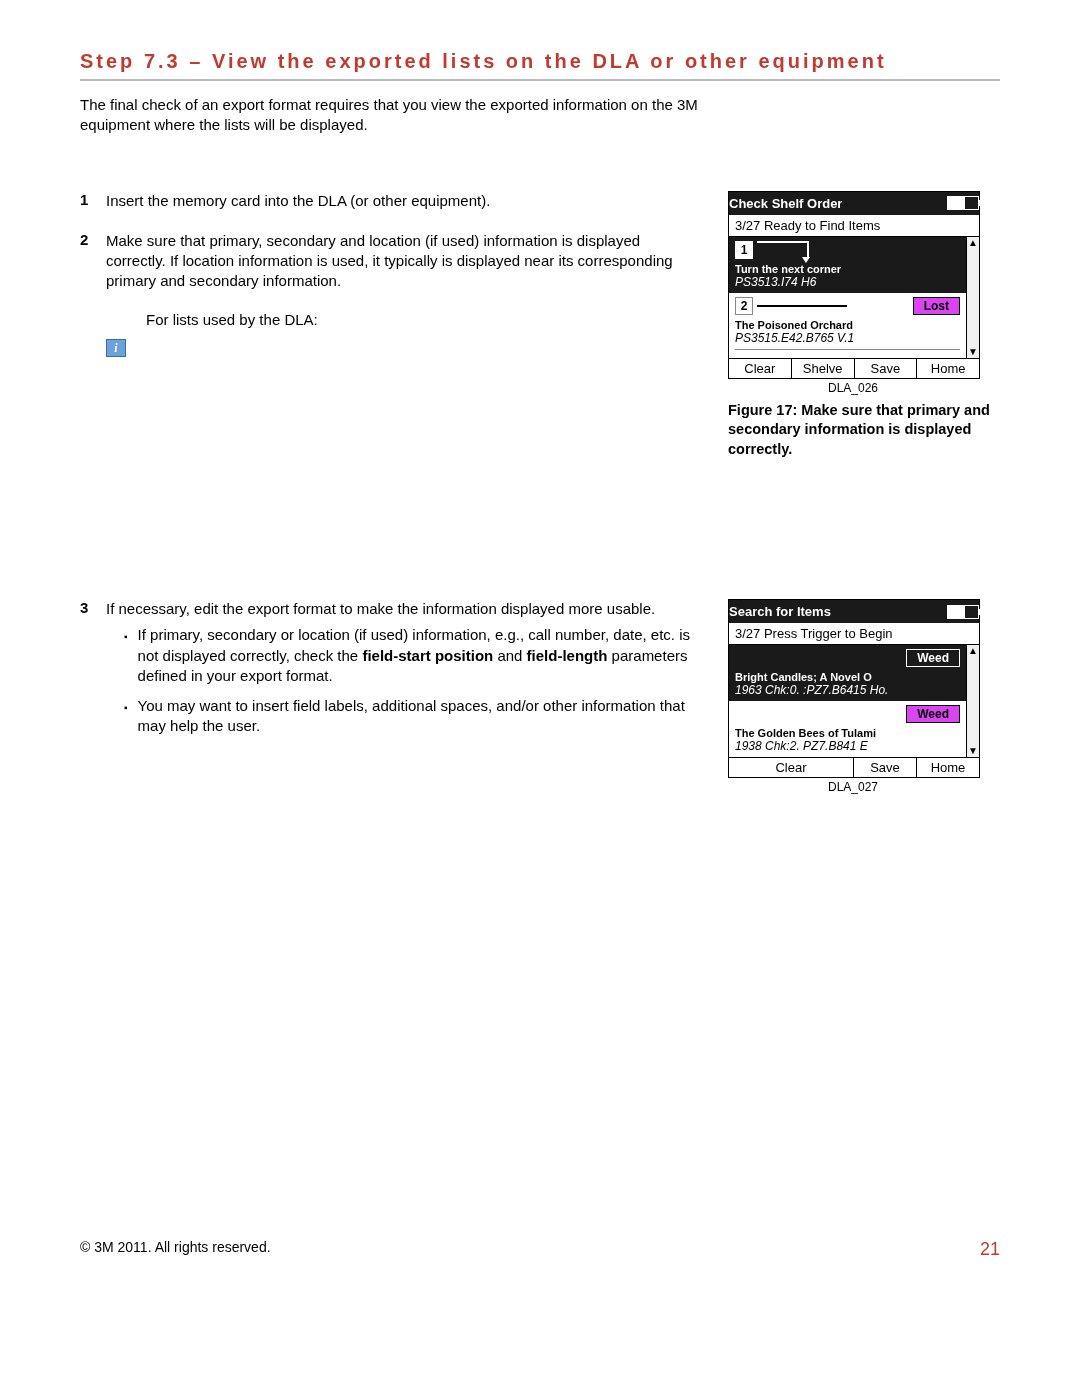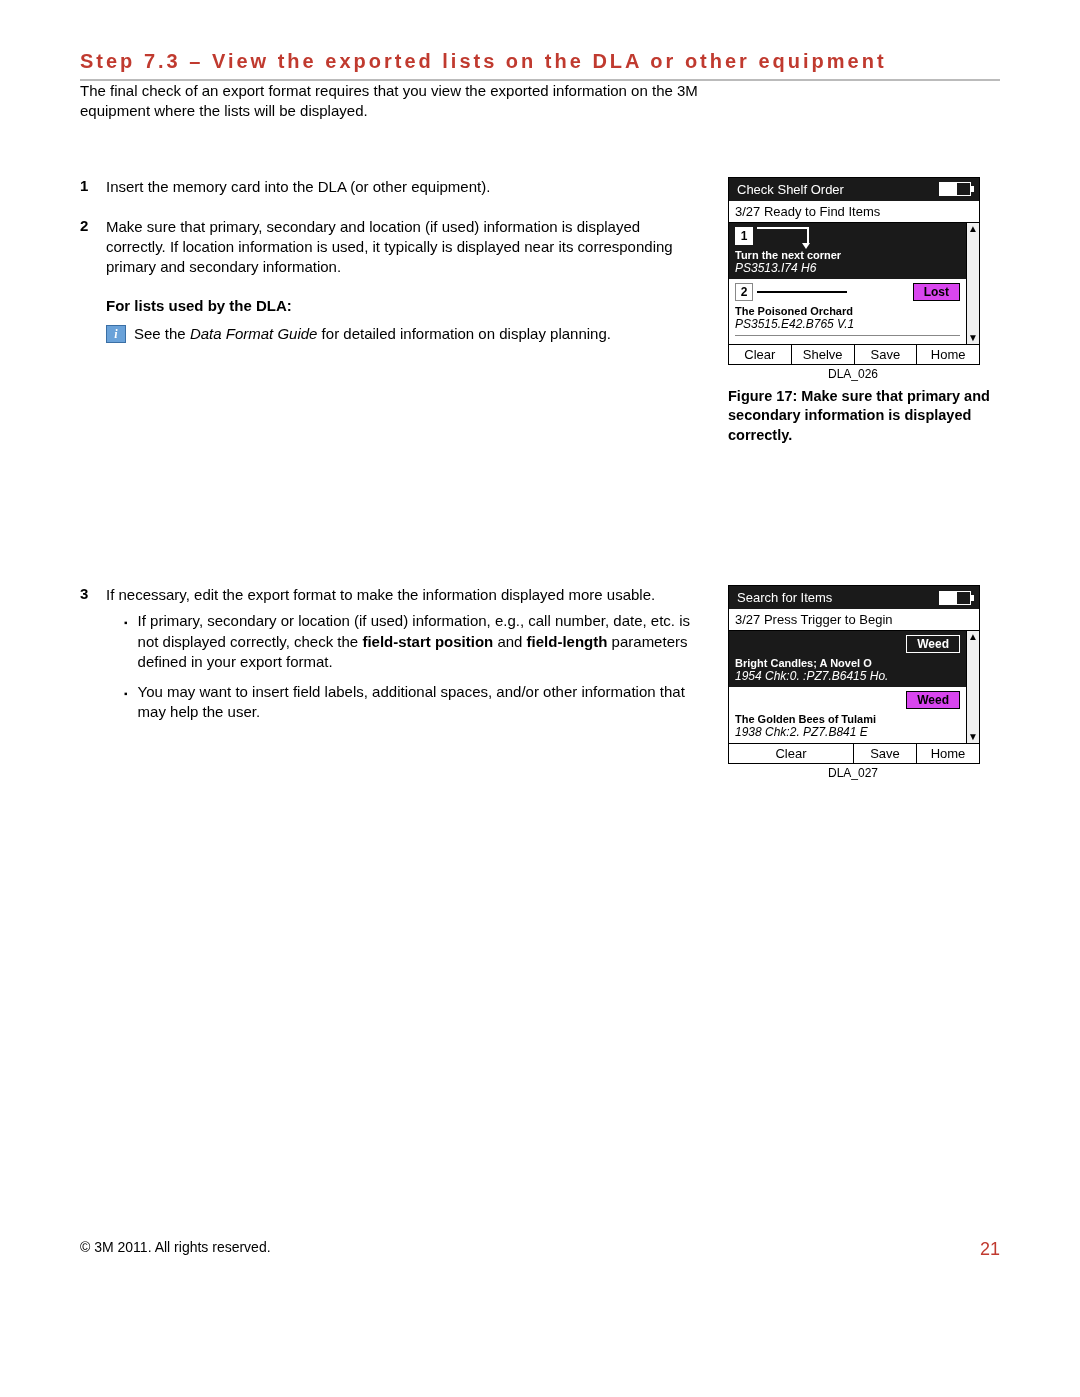--- a/index.html
+++ b/index.html
@@ -17,56 +17,57 @@
     min-height: 1300px;
     box-sizing: border-box;
   }
   .section-title {
     color: #c03a2f;
     font-size: 20px;
     letter-spacing: 3px;
     font-weight: bold;
     padding-bottom: 6px;
     border-bottom: 2px solid #bbb;
+    margin-bottom: 14px;
   }
   .intro {
     line-height: 1.35;
     margin-bottom: 55px;
     max-width: 640px;
   }
   .row {
     display: flex;
     align-items: flex-start;
     gap: 30px;
     margin-bottom: 40px;
   }
   .steps { flex: 1.05; }
   .step { display: flex; margin-bottom: 20px; }
   .step-num { font-weight: bold; width: 26px; flex-shrink: 0; }
   .step-body { flex: 1; line-height: 1.35; }
-  .sub-heading { font-weight: bold; margin-top: 18px; margin-bottom: 8px; }
+  .sub-heading { font-weight: normal; margin-top: 18px; margin-bottom: 8px; margin-left: 40px; }
   .bullet { display: flex; margin: 6px 0 10px 18px; }
   .bullet::before { content: "▪"; font-size: 10px; margin-right: 10px; margin-top: 5px; }
   .info-row { display: flex; margin: 6px 0 10px 0; align-items: flex-start; gap: 8px; }
   .info-icon {
     width: 18px; height: 16px; background: #6aa2d9; border: 1px solid #3a6fa5;
     display: inline-flex; align-items: center; justify-content: center;
     color: #fff; font-style: italic; font-weight: bold; font-size: 12px;
     font-family: serif; flex-shrink: 0; margin-top: 1px;
   }
   .italic { font-style: italic; }
   .bold { font-weight: bold; }
   .screenshot-col { width: 272px; flex-shrink: 0; }
   .device {
     border: 1px solid #000; width: 250px; font-size: 13px;
     background: #fff;
   }
   .dev-header {
-    background: #1a1a1a; color: #fff; font-weight: normal;
-    padding: 4px 8px; display: flex; justify-content: space-between; align-items: center;
+    background: #1a1a1a; color: #fff; font-weight: bold;
+    padding: 4px 0; display: flex; justify-content: space-between; align-items: center;
   }
   .battery {
     width: 30px; height: 12px; border: 1px solid #fff; position: relative;
   }
   .battery::after {
     content: ""; position: absolute; right: -4px; top: 3px; width: 3px; height: 6px; background: #fff;
   }
   .battery-fill { position: absolute; left: 0; top: 0; height: 100%; width: 55%; background: #fff; }
   .dev-status { padding: 3px 6px; border-bottom: 1px solid #000; }
   .dev-body { display: flex; }
@@ -124,23 +125,20 @@
         <div class="step-num">1</div>
         <div class="step-body">Insert the memory card into the DLA (or other equipment).</div>
       </div>
       <div class="step">
         <div class="step-num">2</div>
         <div class="step-body">
           <div>Make sure that primary, secondary and location (if used) information is displayed correctly. If location information is used, it typically is displayed near its corresponding primary and secondary information.</div>
           <div class="sub-heading">For lists used by the DLA:</div>
           <div class="info-row">
             <span class="info-icon">i</span>
-            <span>
-              <span>See the </span><span class="italic">Data Format Guide</span><span> for detailed information on display planning.</span>
-            </span>
           </div>
         </div>
       </div>
     </div>
 
     <div class="screenshot-col">
       <div class="device">
         <div class="dev-header">
           <span>Check Shelf Order</span>
           <span class="battery">
@@ -211,21 +209,21 @@
             </span>
         </div>
         <div class="dev-status">3/27  Press Trigger to Begin</div>
         <div class="dev-body">
           <div class="dev-content">
             <div class="dark-block">
               <div class="pill-row">
                   <span class="pill white">Weed</span>
                 </div>
               <div class="item-title">Bright Candles; A Novel O</div>
-              <div class="item-sub">1954 Chk:0. :PZ7.B6415 Ho.</div>
+              <div class="item-sub">1963 Chk:0. :PZ7.B6415 Ho.</div>
             </div>
             <div class="light-block">
               <div class="pill-row">
                   <span class="pill">Weed</span>
                 </div>
               <div class="item-title">The Golden Bees of Tulami</div>
               <div class="item-sub">1938 Chk:2. PZ7.B841 E</div>
             </div>
           </div>
           <div class="dev-scroll">

